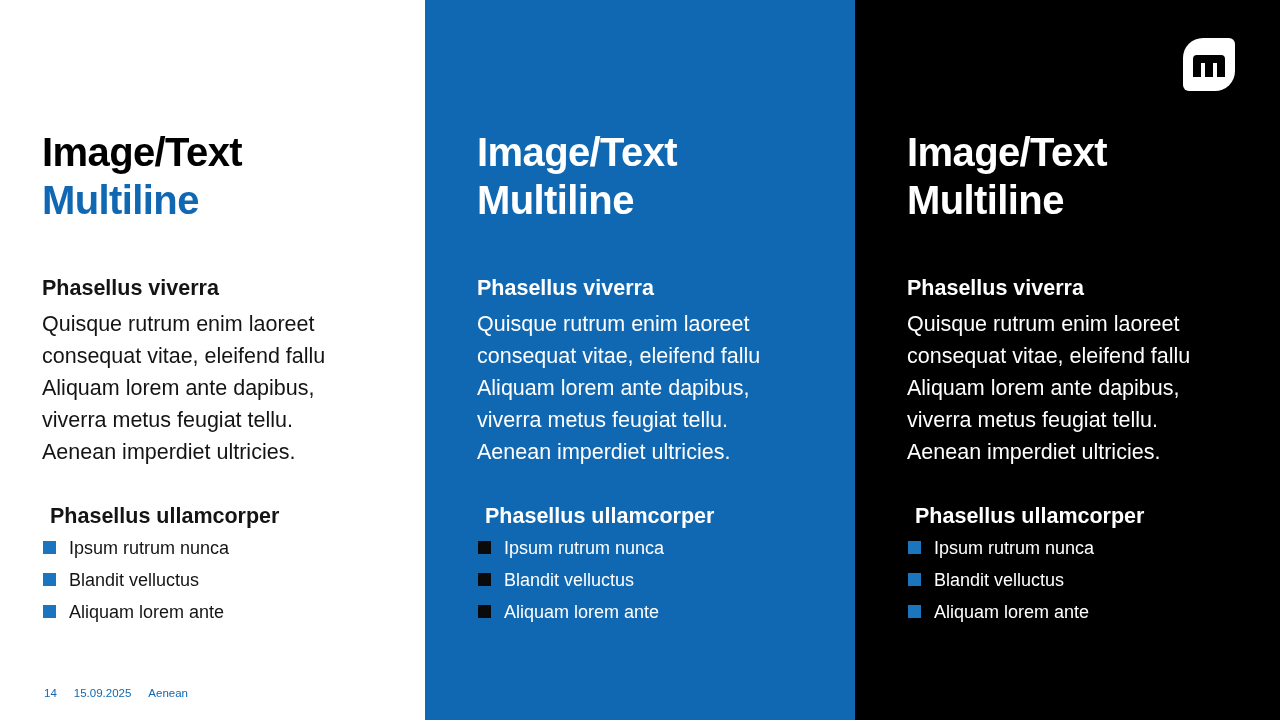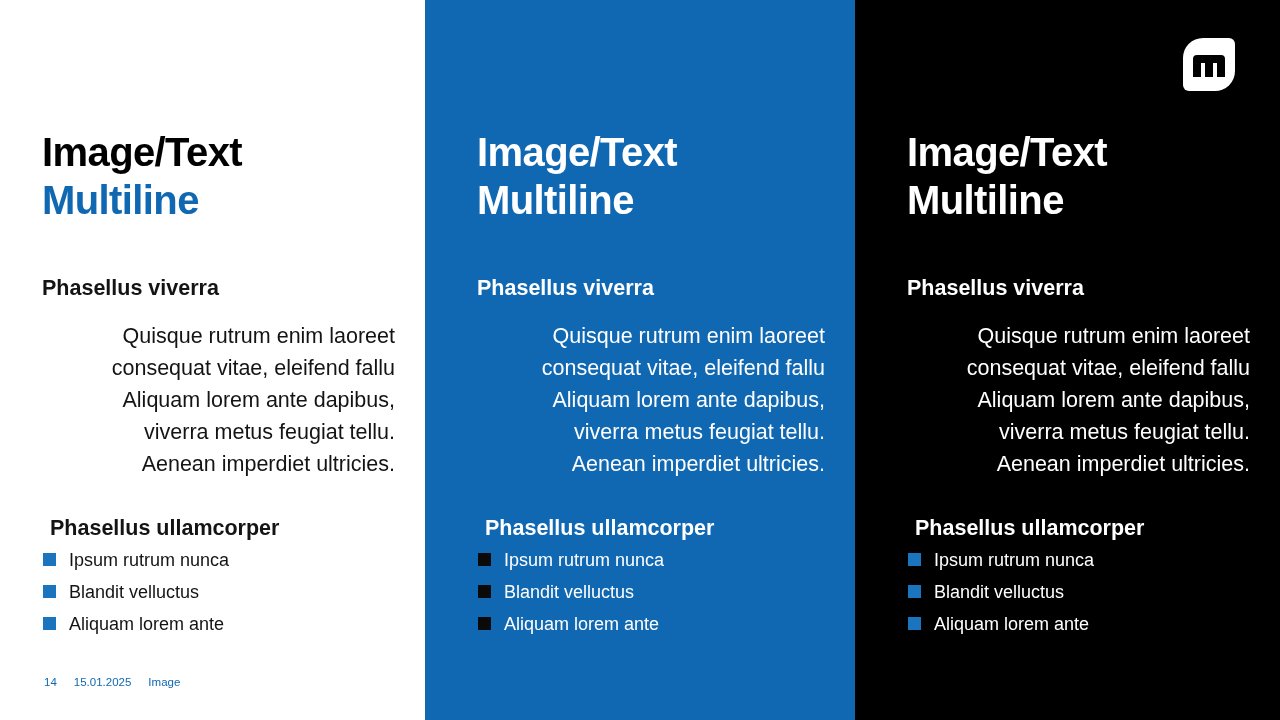--- a/index.html
+++ b/index.html
@@ -11,34 +11,34 @@
   .col-white{width:425px;background:#ffffff;color:#141414;--bullet:#1a75be;}
   .col-blue{width:430px;background:#1068b2;color:#ffffff;--bullet:#0a0a0a;padding-left:52px;}
   .col-black{width:425px;background:#000000;color:#ffffff;--bullet:#1a75be;padding-left:52px;}
 
   .title{margin:0;font-size:40px;line-height:48px;font-weight:700;letter-spacing:-0.6px;}
   .title .line{display:block;}
   .col-white .title .line1{color:#000000;}
   .col-white .title .line2{color:#1068b2;}
   .col-blue .title,.col-black .title{color:#ffffff;}
 
-  .subhead{margin:48px 0 16px 0;font-size:21.5px;line-height:32px;font-weight:700;}
+  .subhead{margin:48px 0 4px 0;font-size:21.5px;line-height:32px;font-weight:700;}
   .subhead2{margin:32px 0 0 8px;font-size:21.5px;line-height:32px;font-weight:700;}
-  .body-par{margin:0;font-size:21.5px;line-height:32px;font-weight:400;text-align:right;}
+  .body-par{margin:0;font-size:21.5px;line-height:32px;font-weight:400;}
   .body-par .pline{display:block;white-space:nowrap;}
 
   .bullets{list-style:none;margin:0;padding:0;font-size:18px;line-height:32px;}
   .bullets li{position:relative;padding-left:27px;}
   .bullets li::before{
     content:"";position:absolute;left:1px;top:9px;width:13px;height:13px;
     background:var(--bullet);
   }
 
   .footer{
-    position:absolute;left:44px;bottom:32px;display:flex;gap:17px;
+    position:absolute;left:44px;bottom:21px;display:flex;gap:17px;
     font-size:11.5px;color:#1068b2;font-weight:400;z-index:5;
   }
 
   .logo{
     position:absolute;top:38px;right:45px;width:52px;height:53px;background:#ffffff;
     border-radius:20px 6px 20px 6px;display:flex;align-items:center;justify-content:center;
     padding-top:2px;box-sizing:border-box;
   }
 </style>
 </head>
@@ -109,17 +109,17 @@
     <h2 class="subhead2">Phasellus ullamcorper</h2>
     <ul class="bullets">
       <li>Ipsum rutrum nunca</li>
       <li>Blandit velluctus</li>
       <li>Aliquam lorem ante</li>
     </ul>
   </section>
 
   <div class="footer">
     <span>14</span>
-    <span>15.01.2025</span>
-    <span>Image</span>
+    <span>15.09.2025</span>
+    <span>Aenean</span>
   </div>
 
 </div>
 
 </body></html>

